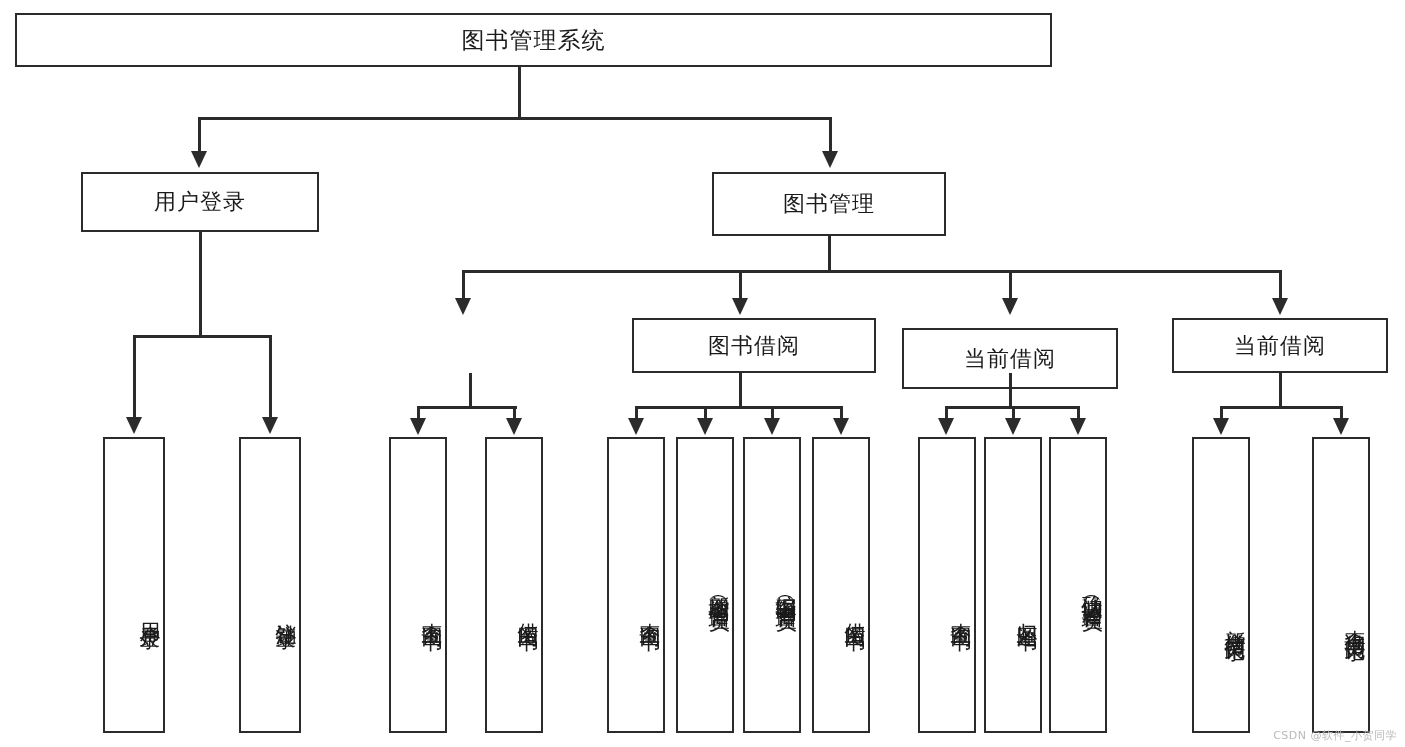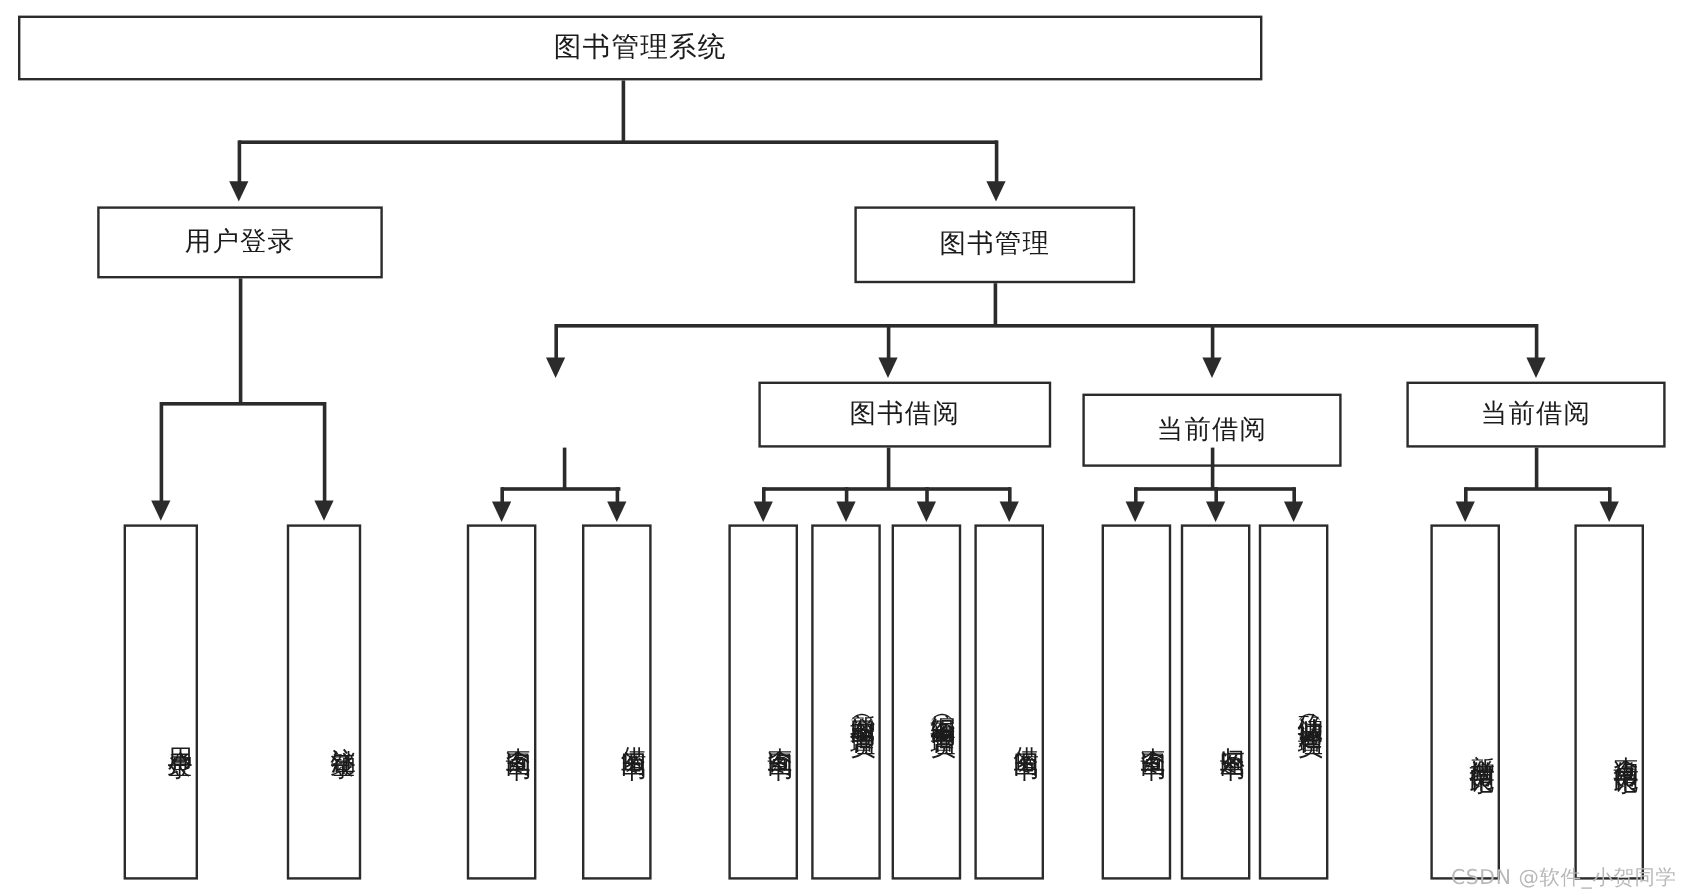--- a/index.html
+++ b/index.html
@@ -73,21 +73,21 @@
     border-left: 8px solid transparent;
     border-right: 8px solid transparent;
     border-top: 17px solid #2b2b2b;
   }
 
   
   #watermark {
     position: absolute;
     right: 8px;
     bottom: 4px;
-    font-size: 17px;
+    font-size: 11px;
     color: #b9b9b9;
     letter-spacing: 0.5px;
     white-space: nowrap;
     font-family: "DejaVu Sans", "Liberation Sans", sans-serif;
   }
 </style>
 </head>
 <body>
 
 <div id="canvas">

